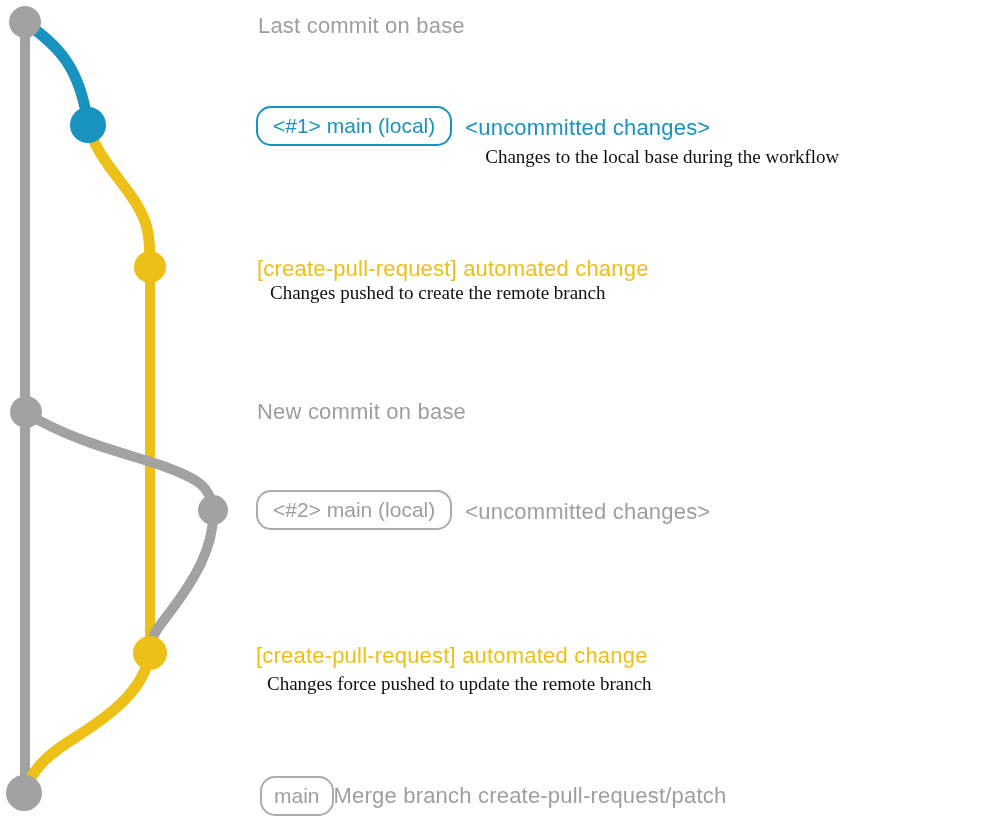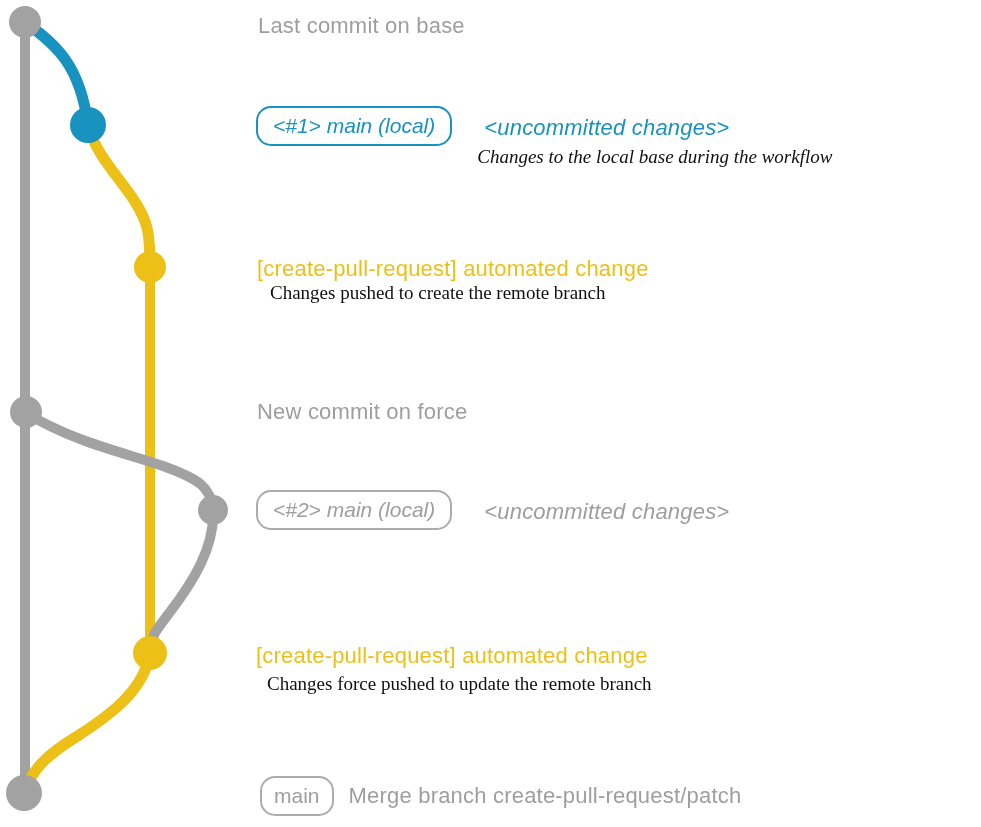--- a/index.html
+++ b/index.html
@@ -23,22 +23,22 @@
     border:2px solid;border-radius:15px;padding:5px 15px;
     font-size:21px;line-height:26px;white-space:nowrap;flex:0 0 auto;
   }
   .badge.blue{border-color:#1892be;color:#1892be;}
   .badge.gray{border-color:#acacac;color:#9e9e9e;}
   .badge.yellow{border-color:#edc017;color:#edc017;}
   .detail{
     font-family:"Liberation Serif",serif;font-size:19px;line-height:22px;
     color:#101010;white-space:nowrap;
   }
-  .gap13{gap:5px;font-style:italic;} .gap16{gap:16px;} .gap15{gap:15px;}
-  .mt9{margin-top:9px;margin-left:27px;} .mt7{margin-top:7px;}
+  .gap13{gap:13px;} .gap16{gap:16px;} .gap15{}
+  .mt9{margin-top:9px;} .mt7{margin-top:7px;}
   .d1{margin:5px 0 0 20px;} .d2{margin:0 0 0 13px;} .d4{margin:4px 0 8px 11px;}
 </style>
 </head>
 <body>
 
 <div class="canvas">
 
   <svg class="graph-svg" width="981" height="827" viewBox="0 0 981 827">
 
     <path class="line w10" d="M 25 22 L 25 793" stroke="#a2a2a2"></path>
@@ -74,21 +74,21 @@
     </div>
   </div>
 
   <div class="row" style="left:257px;top:256px;">
     <div class="col">
       <div class="h yellow-t">[create-pull-request] automated change</div>
       <div class="detail d2">Changes pushed to create the remote branch</div>
     </div>
   </div>
 
-  <div class="abs h gray-t" style="left:257px;top:399px;">New commit on force</div>
+  <div class="abs h gray-t" style="left:257px;top:399px;">New commit on base</div>
 
   <div class="row gap13" style="left:256px;top:490px;">
     <div class="badge gray">&lt;#2&gt; main (local)</div>
     <div class="col">
       <div class="h gray-t mt9">&lt;uncommitted changes&gt;</div>
     </div>
   </div>
 
   <div class="row gap16" style="left:256px;top:636px;">
     <div class="col">

